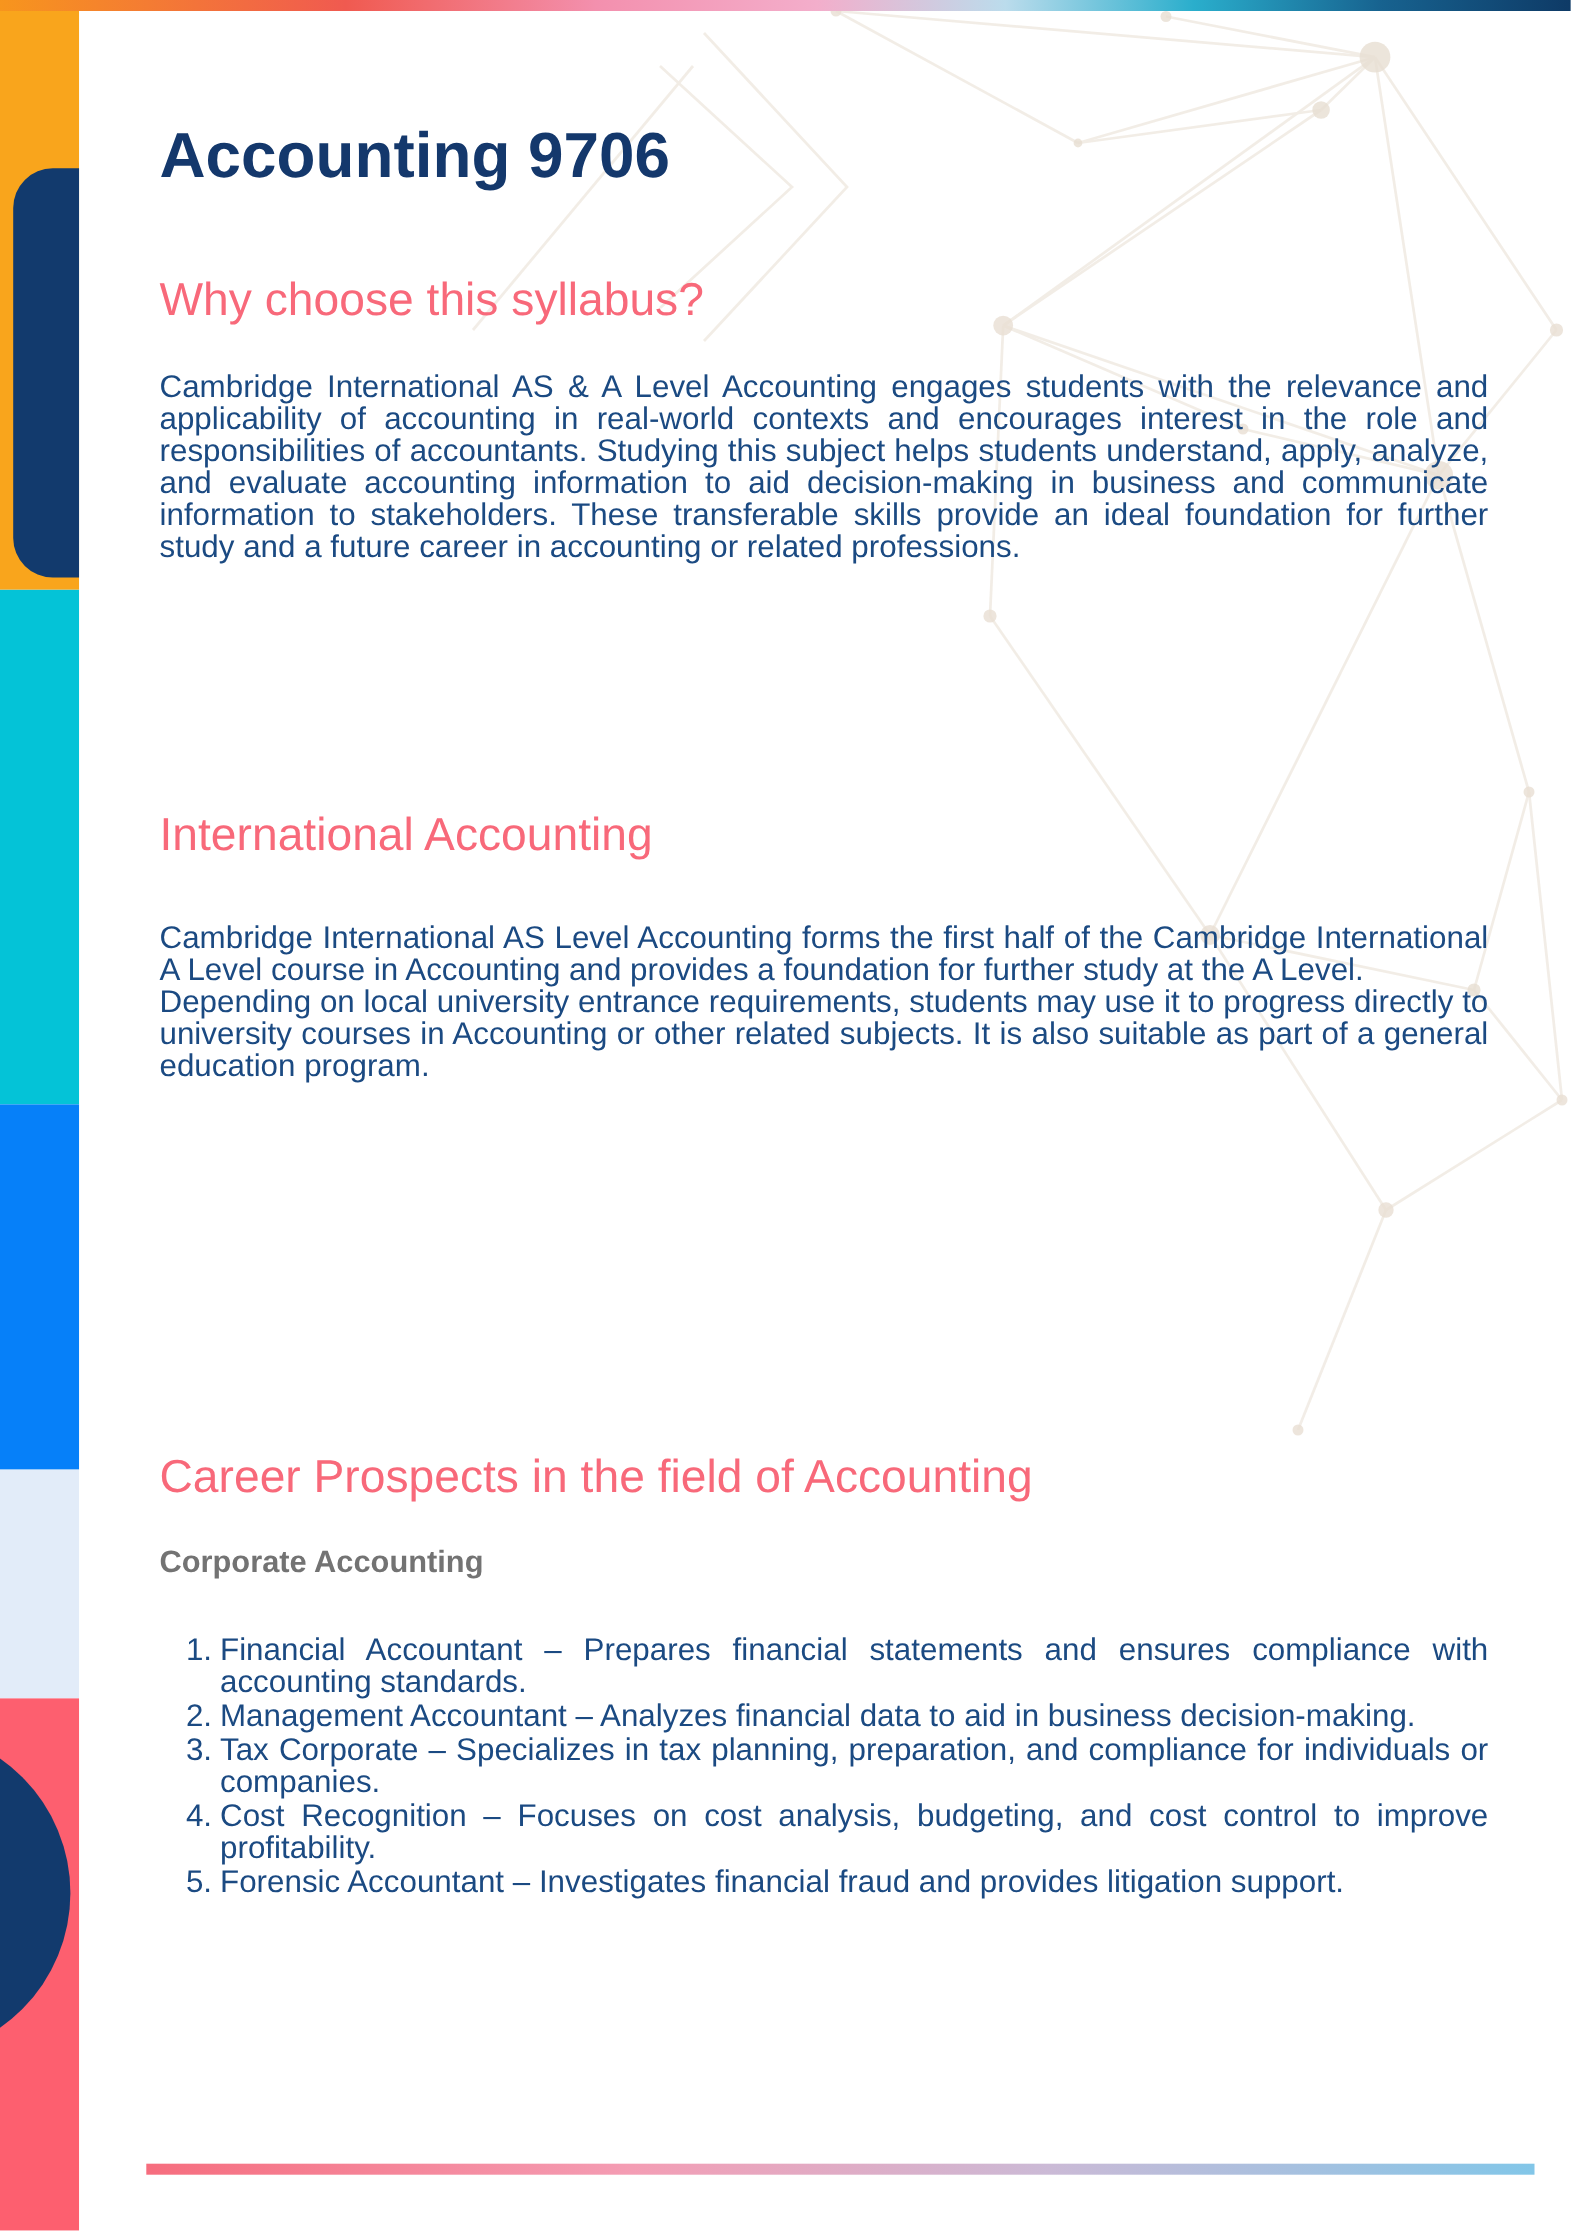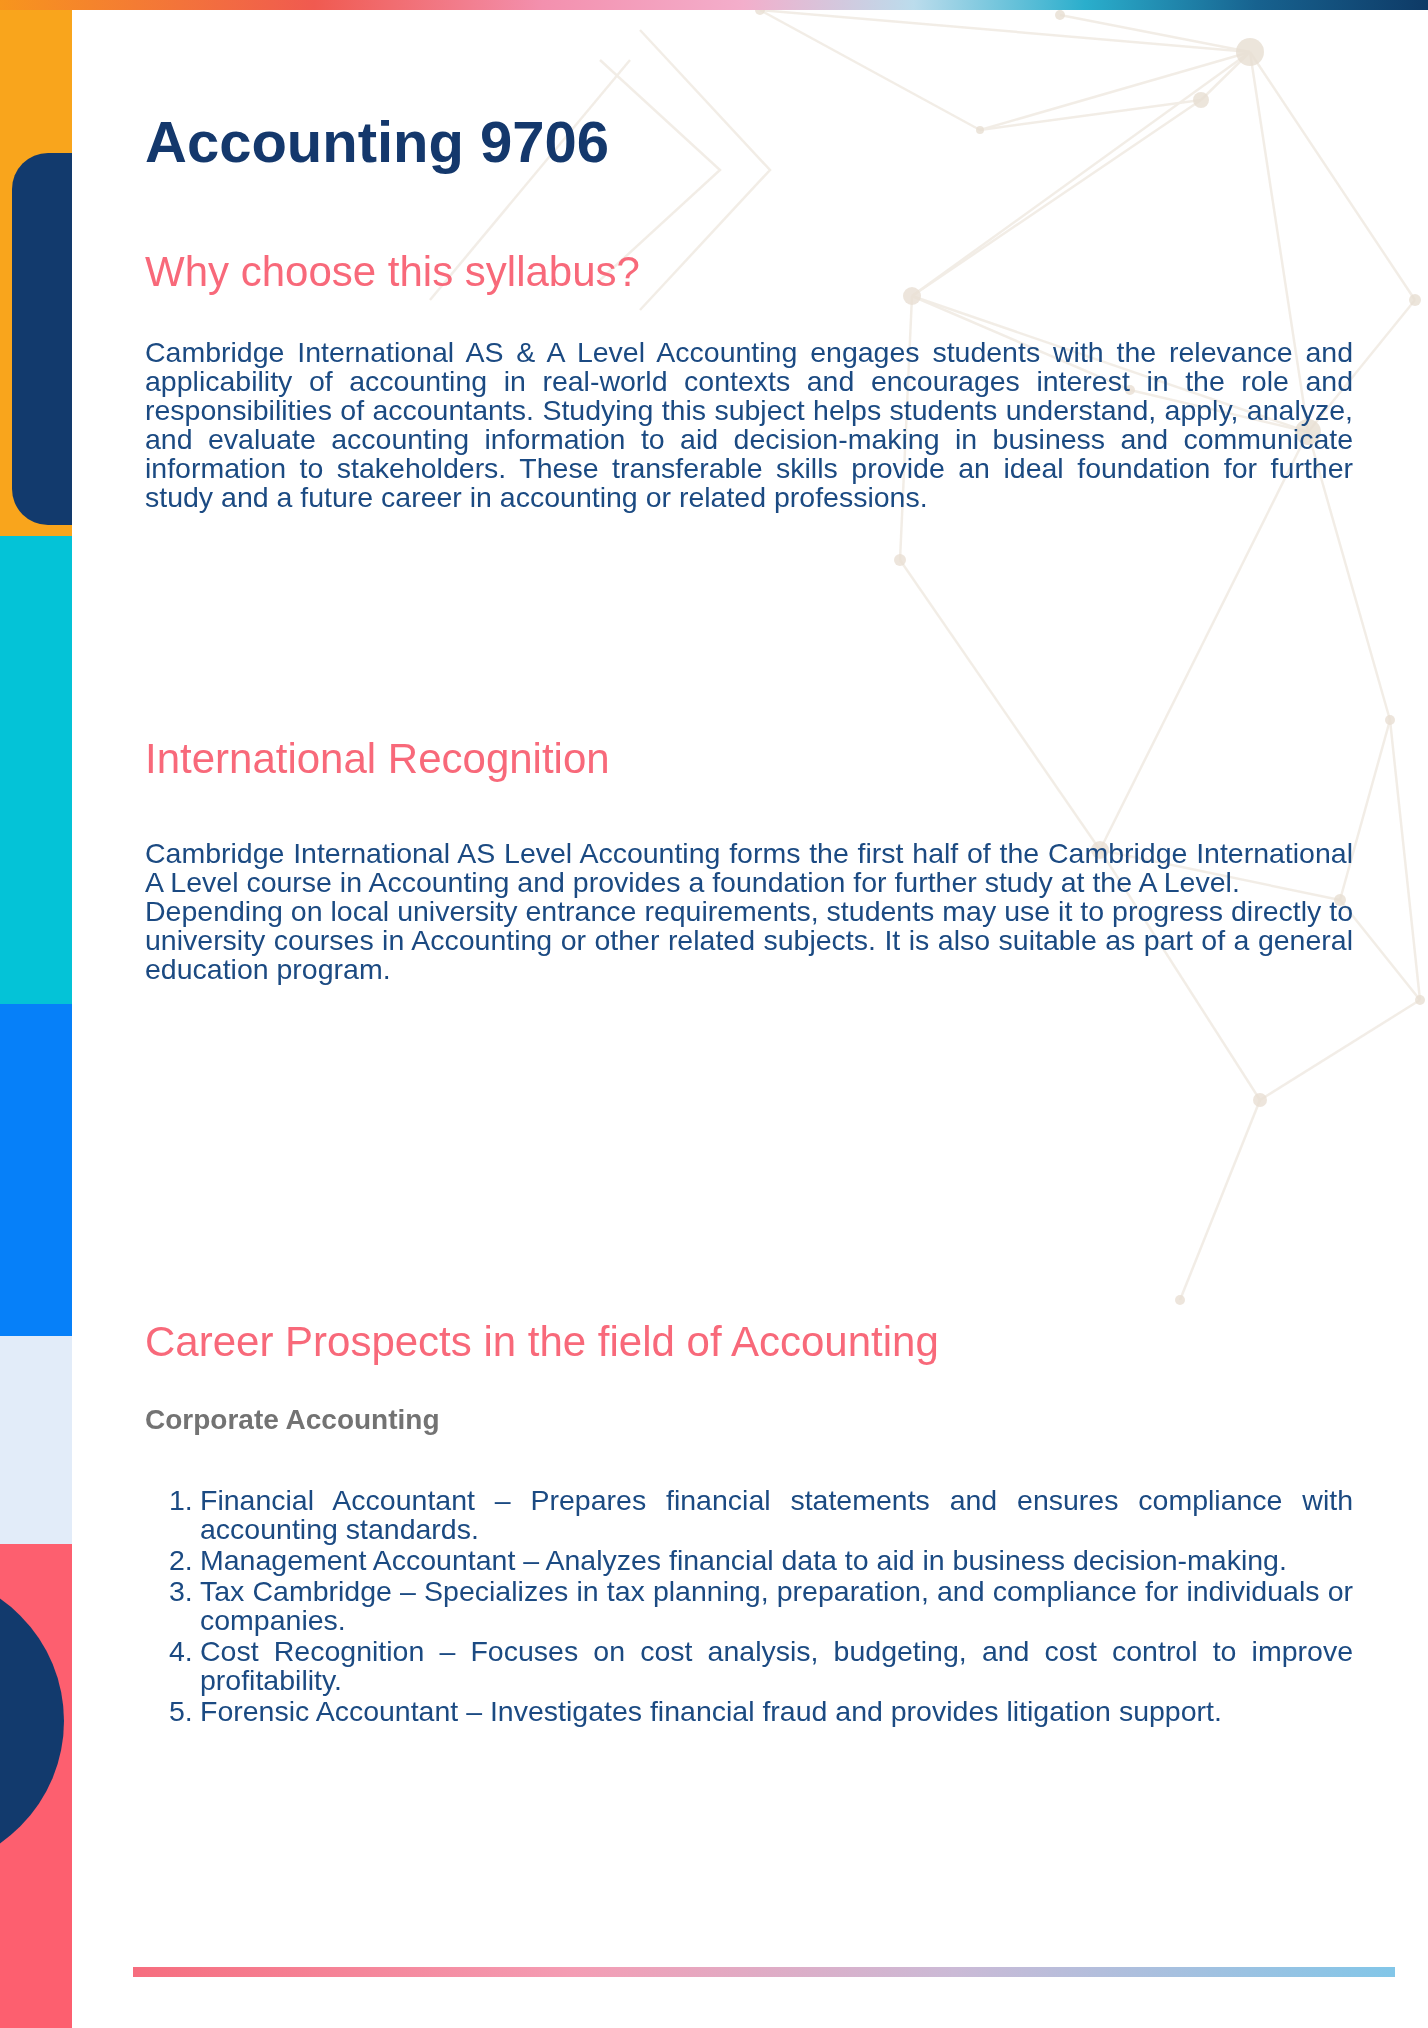--- a/index.html
+++ b/index.html
@@ -137,42 +137,42 @@
 </div>
 
 <div class="content">
 
   <h1 class="page-title">Accounting 9706</h1>
 
   <h2 class="h-coral h-why">Why choose this syllabus?</h2>
 
   <p class="body-text p-why">Cambridge International AS &amp; A Level Accounting engages students with the relevance and applicability of accounting in real-world contexts and encourages interest in the role and responsibilities of accountants. Studying this subject helps students understand, apply, analyze, and evaluate accounting information to aid decision-making in business and communicate information to stakeholders. These transferable skills provide an ideal foundation for further study and a future career in accounting or related professions.</p>
 
-  <h2 class="h-coral h-ir">International Recognition</h2>
+  <h2 class="h-coral h-ir">International Accounting</h2>
 
   <div class="body-text p-ir">
     <p>Cambridge International AS Level Accounting forms the first half of the Cambridge International A Level course in Accounting and provides a foundation for further study at the A Level.</p>
     <p>Depending on local university entrance requirements, students may use it to progress directly to university courses in Accounting or other related subjects. It is also suitable as part of a general education program.</p>
   </div>
 
   <h2 class="h-coral h-career">Career Prospects in the field of Accounting</h2>
 
   <h3 class="h-corp">Corporate Accounting</h3>
 
   <ol class="career-list body-text">
     <li>
       <span class="li-num">1.</span><span class="li-title">Financial Accountant –</span>
       <span class="li-desc">Prepares financial statements and ensures compliance with accounting standards.</span>
     </li>
     <li>
       <span class="li-num">2.</span><span class="li-title">Management Accountant –</span>
       <span class="li-desc">Analyzes financial data to aid in business decision-making.</span>
     </li>
     <li>
-      <span class="li-num">3.</span><span class="li-title">Tax Cambridge –</span>
+      <span class="li-num">3.</span><span class="li-title">Tax Corporate –</span>
       <span class="li-desc">Specializes in tax planning, preparation, and compliance for individuals or companies.</span>
     </li>
     <li>
       <span class="li-num">4.</span><span class="li-title">Cost Recognition –</span>
       <span class="li-desc">Focuses on cost analysis, budgeting, and cost control to improve profitability.</span>
     </li>
     <li>
       <span class="li-num">5.</span><span class="li-title">Forensic Accountant –</span>
       <span class="li-desc">Investigates financial fraud and provides litigation support.</span>
     </li>

